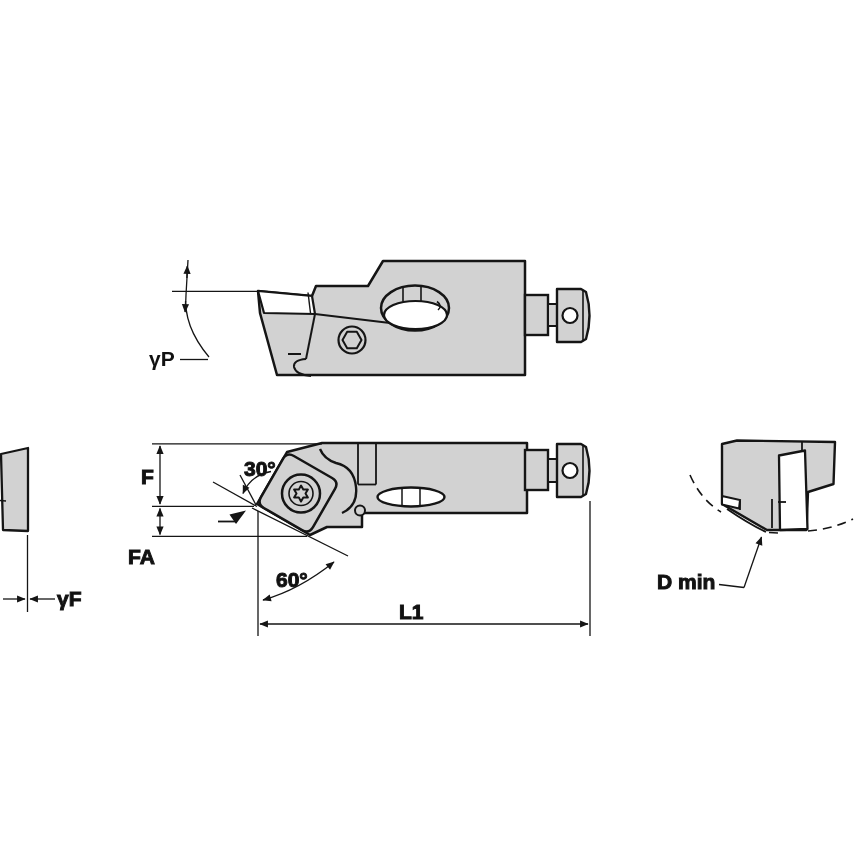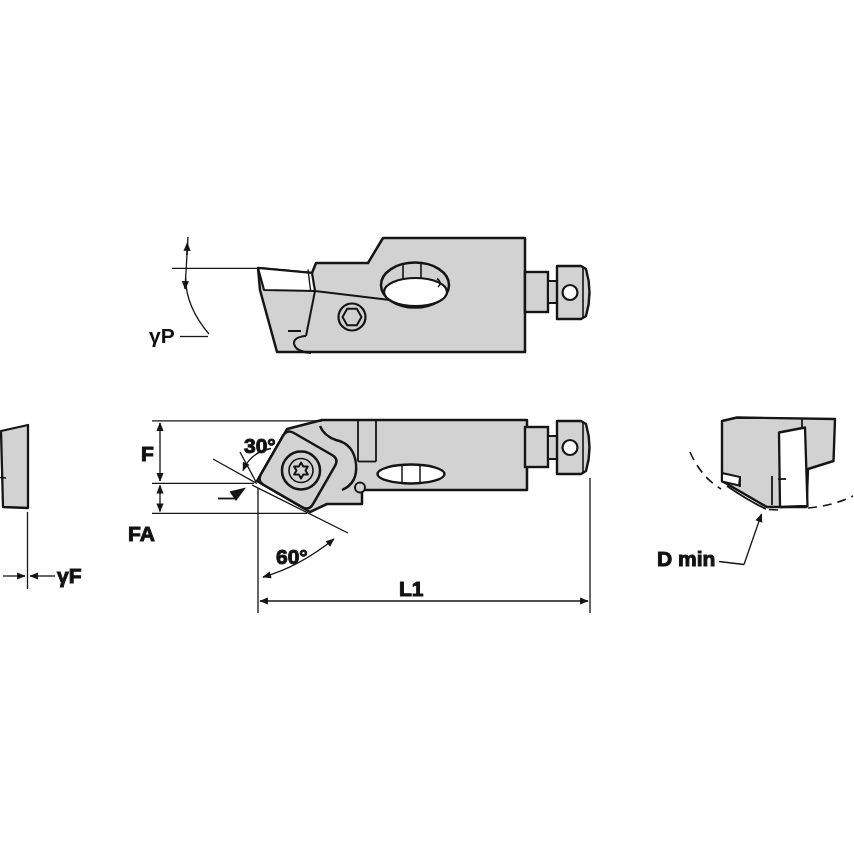--- a/index.html
+++ b/index.html
@@ -1,17 +1,17 @@
 <!DOCTYPE html>
 <html><head>
 <meta charset="utf-8">
 <style>
   html,body{margin:0;padding:0;background:#ffffff;}
   .canvas{width:854px;height:631px;position:relative;background:#ffffff;overflow:hidden;
-          font-family:"Liberation Sans", sans-serif;}
+          font-family:"Liberation Sans", sans-serif;margin-top:23px;}
   svg{display:block;}
   text{font-family:"Liberation Sans", sans-serif;font-weight:700;fill:#111;}
   .lbl{font-size:21px;}
 </style>
 </head>
 <body>
 
 <div class="canvas">
 <svg width="854" height="854" viewBox="0 0 854 854">
   <defs>

